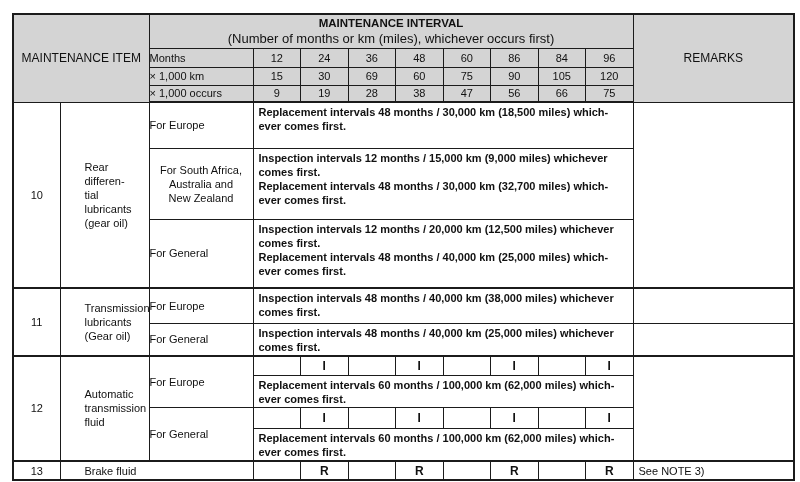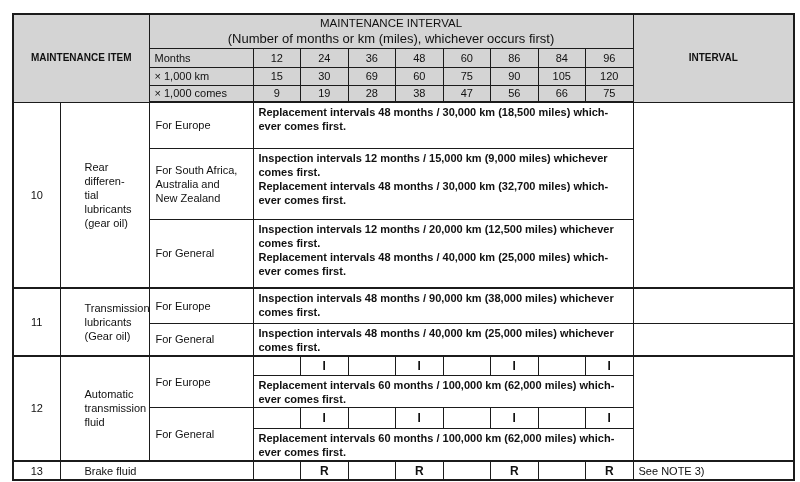--- a/index.html
+++ b/index.html
@@ -30,35 +30,35 @@
     border: 1px solid #1b1b1b;
     font-size: 11px;
     line-height: 14px;
     color: #111111;
     padding: 0;
     overflow: hidden;
     vertical-align: middle;
   }
   .g { background: #d4d4d4; }
   .c { text-align: center; }
-  .pl { padding-left: 5px; }
-  .pre { white-space: pre-line; }
+  .pl { }
+  .pre { white-space: pre-line; text-align: center; }
   .txt {
     vertical-align: top;
     padding: 2px 3px 1px 5px;
     white-space: pre-line;
     font-weight: bold;
   }
-  .regioncell { padding-left: 6px; }
+  .regioncell { }
   .itemcell { padding-left: 24px; white-space: pre-line; }
   .markcell { text-align: center; font-weight: bold; font-size: 12px; }
   .remarkcell { padding-left: 5px; }
-  .title1 { font-weight: normal; font-size: 11.5px; line-height: 15px; }
+  .title1 { font-weight: bold; font-size: 11.5px; line-height: 15px; }
   .title2 { font-size: 13px; line-height: 15px; }
-  .hdrbig { font-weight: bold; font-size: 10px; text-align: center; }
+  .hdrbig { font-weight: normal; font-size: 12px; text-align: center; }
   tr.hdr-last td { border-bottom-width: 2px; }
   tr.group-start td { border-top-width: 2px; }
 </style>
 </head>
 <body>
 
 <div id="page">
   <table class="sched">
     <colgroup>
       <col style="width:47px">
@@ -78,21 +78,21 @@
     <tbody>
         <tr style="height:34px">
       <td colspan="2" rowspan="4" class="g hdrbig">
         <span>MAINTENANCE ITEM</span>
       </td>
       <td colspan="9" class="g c">
         <div class="title1">MAINTENANCE INTERVAL</div>
         <div class="title2">(Number of months or km (miles), whichever occurs first)</div>
       </td>
       <td rowspan="4" class="g hdrbig">
-        <span>INTERVAL</span>
+        <span>REMARKS</span>
       </td>
     </tr>
 
     <tr style="height:19px">
       <td class="g pl">Months</td>
       <td class="g c">12</td>
       <td class="g c">24</td>
       <td class="g c">36</td>
       <td class="g c">48</td>
       <td class="g c">60</td>
@@ -107,21 +107,21 @@
       <td class="g c">30</td>
       <td class="g c">69</td>
       <td class="g c">60</td>
       <td class="g c">75</td>
       <td class="g c">90</td>
       <td class="g c">105</td>
       <td class="g c">120</td>
     </tr>
 
     <tr style="height:17px" class="hdr-last">
-      <td class="g pl">× 1,000 comes</td>
+      <td class="g pl">× 1,000 occurs</td>
       <td class="g c">9</td>
       <td class="g c">19</td>
       <td class="g c">28</td>
       <td class="g c">38</td>
       <td class="g c">47</td>
       <td class="g c">56</td>
       <td class="g c">66</td>
       <td class="g c">75</td>
     </tr>
 
@@ -153,21 +153,21 @@
 Replacement intervals 48 months / 40,000 km (25,000 miles) which-
 ever comes first.</td>
     </tr>
 
     <tr style="height:35px" class="group-start">
       <td rowspan="2" class="c">11</td>
       <td rowspan="2" class="itemcell">Transmission
 lubricants
 (Gear oil)</td>
       <td class="regioncell">For Europe</td>
-      <td colspan="8" class="txt">Inspection intervals 48 months / 90,000 km (38,000 miles) whichever
+      <td colspan="8" class="txt">Inspection intervals 48 months / 40,000 km (38,000 miles) whichever
 comes first.</td>
       <td class="remarkcell"></td>
     </tr>
 
     <tr style="height:28px">
       <td class="regioncell">For General</td>
       <td colspan="8" class="txt">Inspection intervals 48 months / 40,000 km (25,000 miles) whichever
 comes first.</td>
       <td class="remarkcell"></td>
     </tr>

